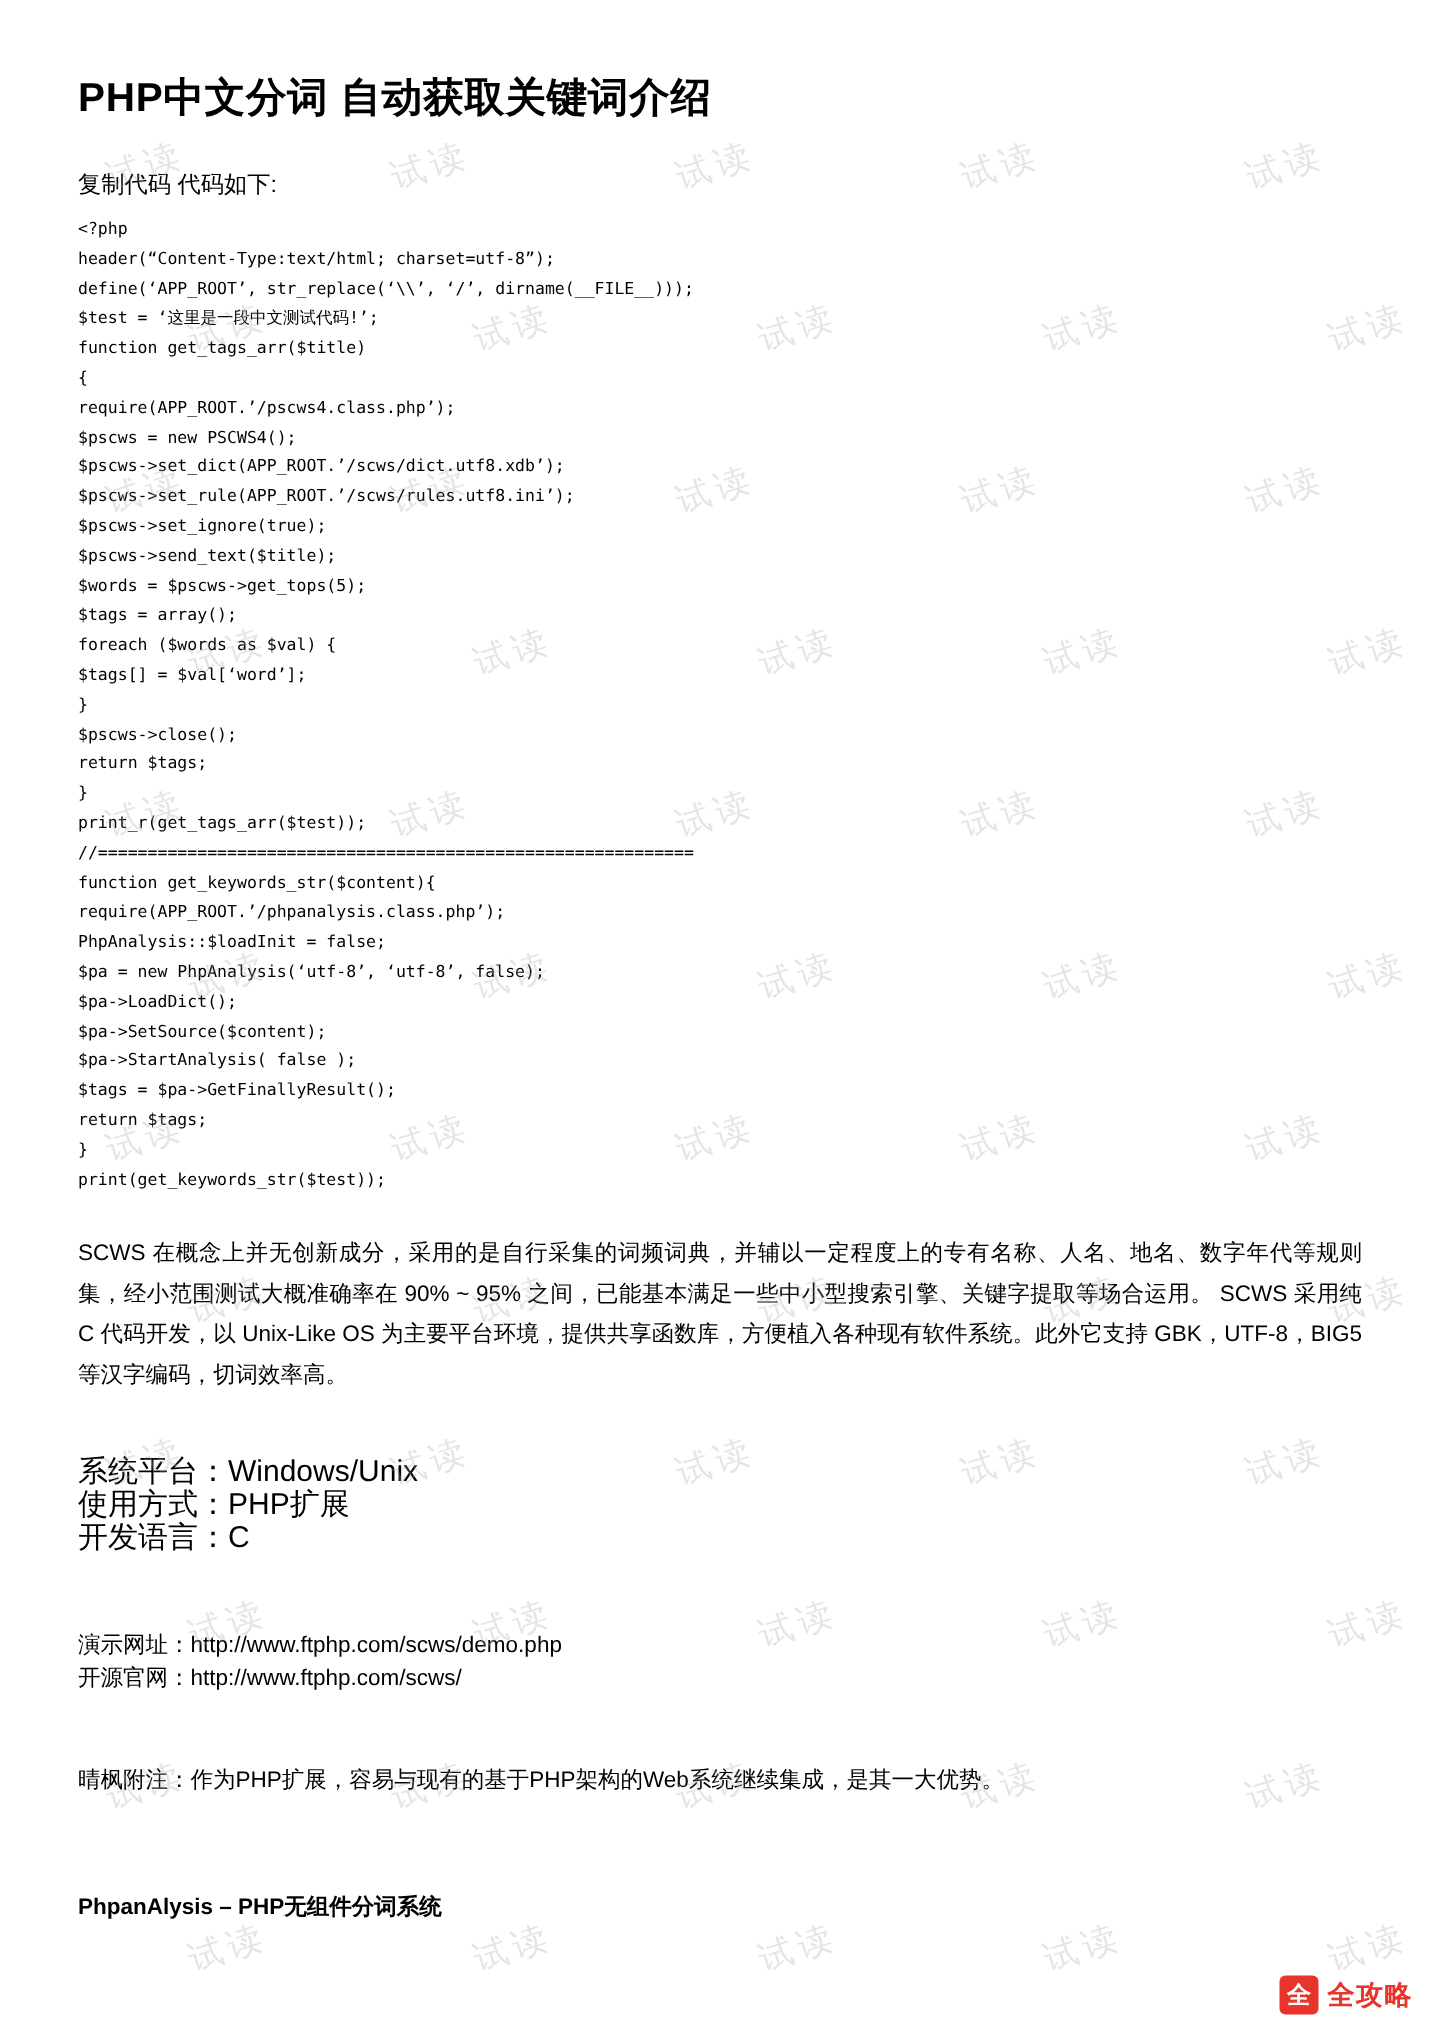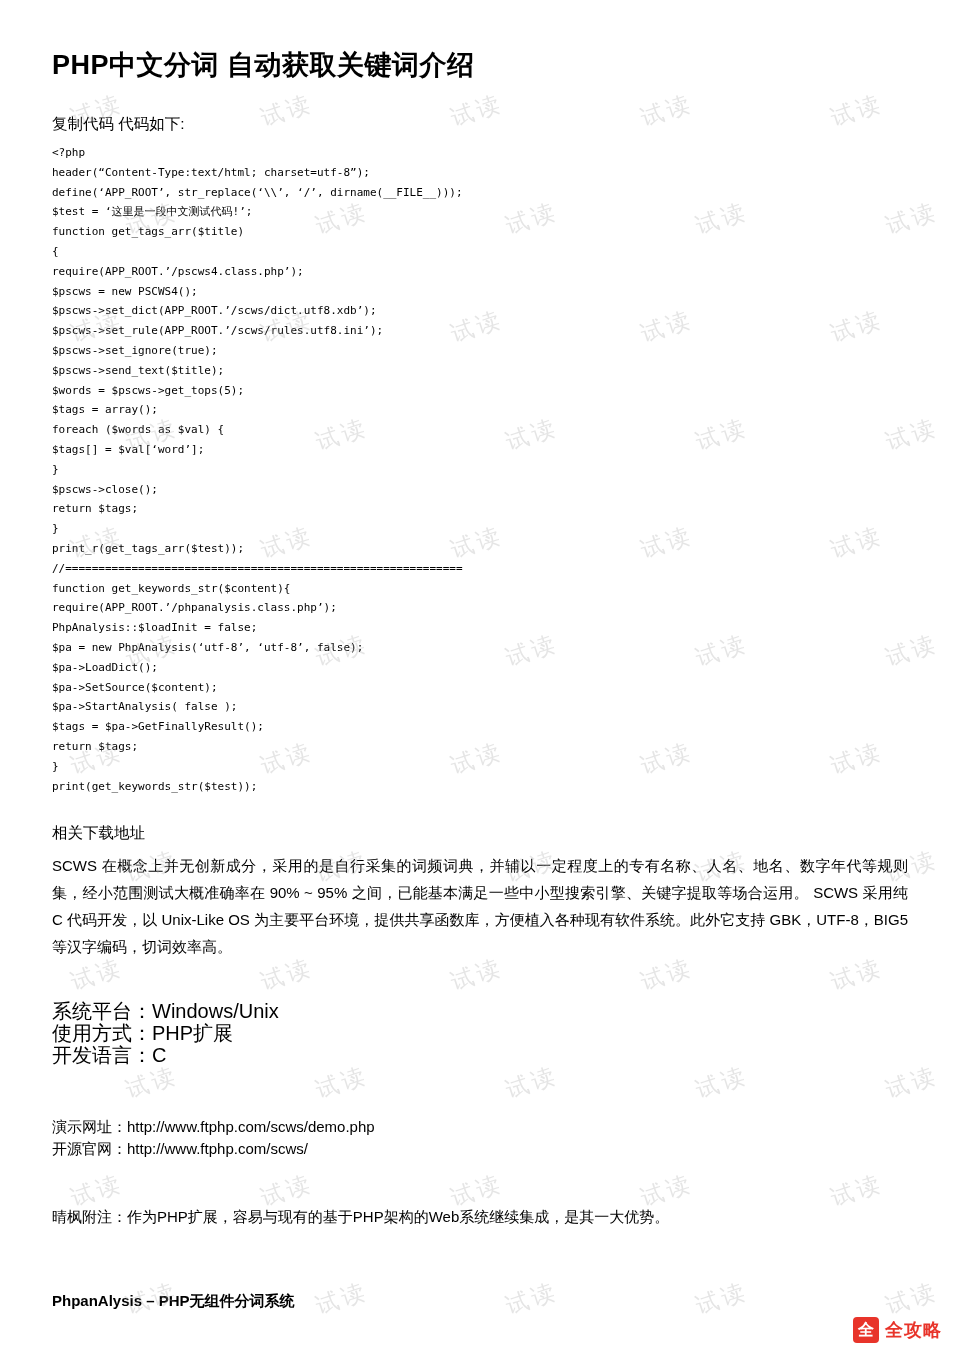--- a/index.html
+++ b/index.html
@@ -152,21 +152,20 @@
 PhpAnalysis::$loadInit = false;
 $pa = new PhpAnalysis(‘utf-8’, ‘utf-8’, false);
 $pa-&gt;LoadDict();
 $pa-&gt;SetSource($content);
 $pa-&gt;StartAnalysis( false );
 $tags = $pa-&gt;GetFinallyResult();
 return $tags;
 }
 print(get_keywords_str($test));</pre>
 
-  <div class="para">相关下载地址</div>
 
 
   <div class="body-cn">SCWS 在概念上并无创新成分，采用的是自行采集的词频词典，并辅以一定程度上的专有名称、人名、地名、数字年代等规则集，经小范围测试大概准确率在 90% ~ 95% 之间，已能基本满足一些中小型搜索引擎、关键字提取等场合运用。 SCWS 采用纯 C 代码开发，以 Unix-Like OS 为主要平台环境，提供共享函数库，方便植入各种现有软件系统。此外它支持 GBK，UTF-8，BIG5 等汉字编码，切词效率高。</div>
 
   <div class="info-list">
     <div>系统平台：Windows/Unix</div>
     <div>使用方式：PHP扩展</div>
     <div>开发语言：C</div>
   </div>
 

